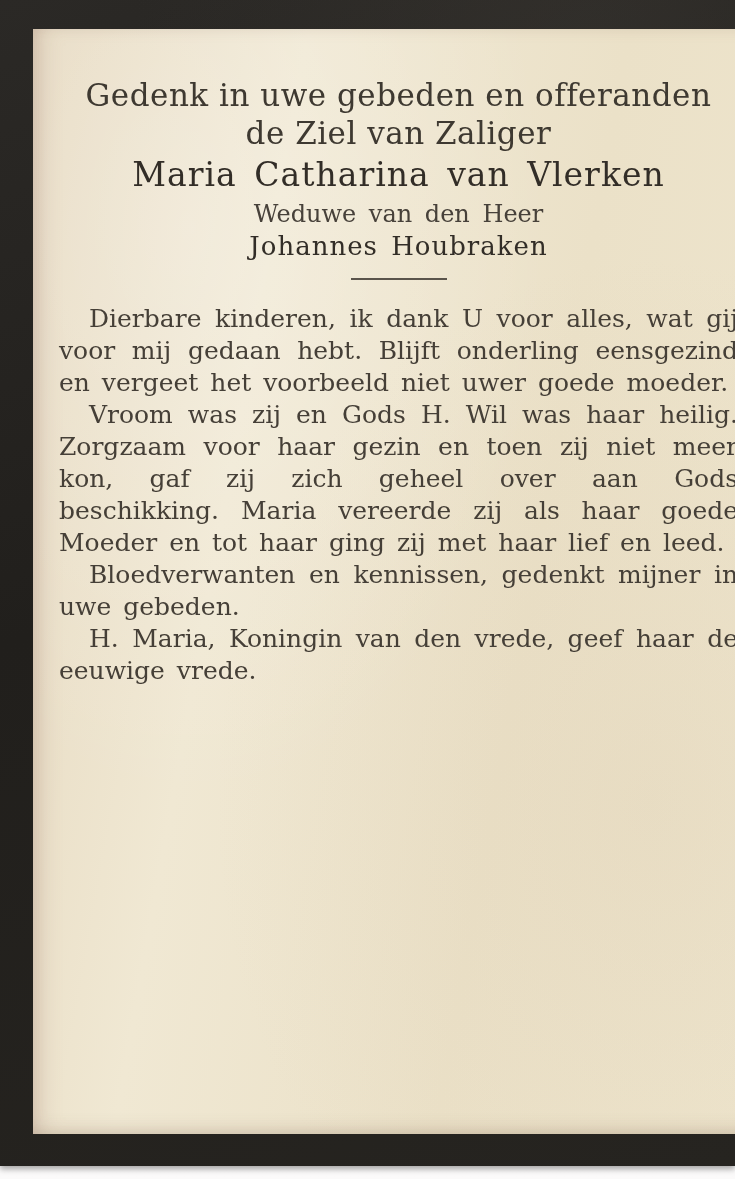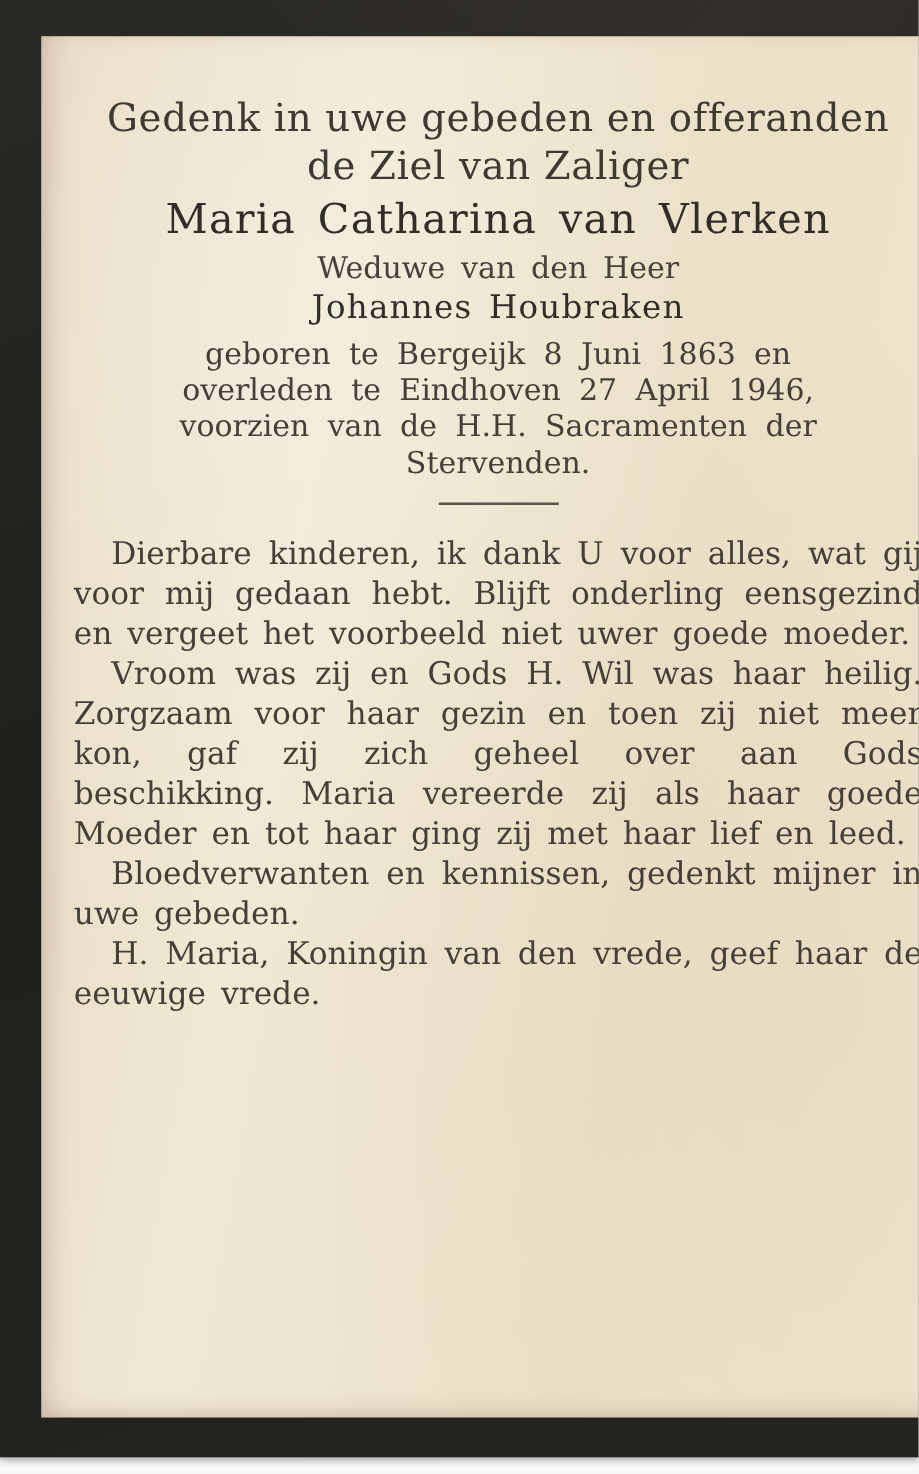--- a/index.html
+++ b/index.html
@@ -120,21 +120,20 @@
       <div class="intro center">Gedenk in uwe gebeden en offeranden</div>
       <div class="intro center">de Ziel van Zaliger</div>
 
 
       <div class="deceased-name center">Maria Catharina van Vlerken</div>
 
       <div class="relation center">Weduwe van den Heer</div>
 
       <div class="spouse-name center">Johannes Houbraken</div>
 
-      <div class="vitals center">geboren te Bergeijk 8 Juni 1863 en overleden te Eindhoven 27 April 1946, voorzien van de H.H. Sacramenten der Stervenden.</div>
 
       <hr class="small-divider">
 
       <div class="prayer-text">
         <p>Dierbare kinderen, ik dank U voor alles, wat gij voor mij gedaan hebt. Blijft onderling eensgezind en vergeet het voorbeeld niet uwer goede moeder.</p>
         <p>Vroom was zij en Gods H. Wil was haar heilig. Zorgzaam voor haar gezin en toen zij niet meer kon, gaf zij zich geheel over aan Gods beschikking. Maria vereerde zij als haar goede Moeder en tot haar ging zij met haar lief en leed.</p>
         <p>Bloedverwanten en kennissen, gedenkt mijner in uwe gebeden.</p>
         <p>H. Maria, Koningin van den vrede, geef haar de eeuwige vrede.</p>
       </div>
 

